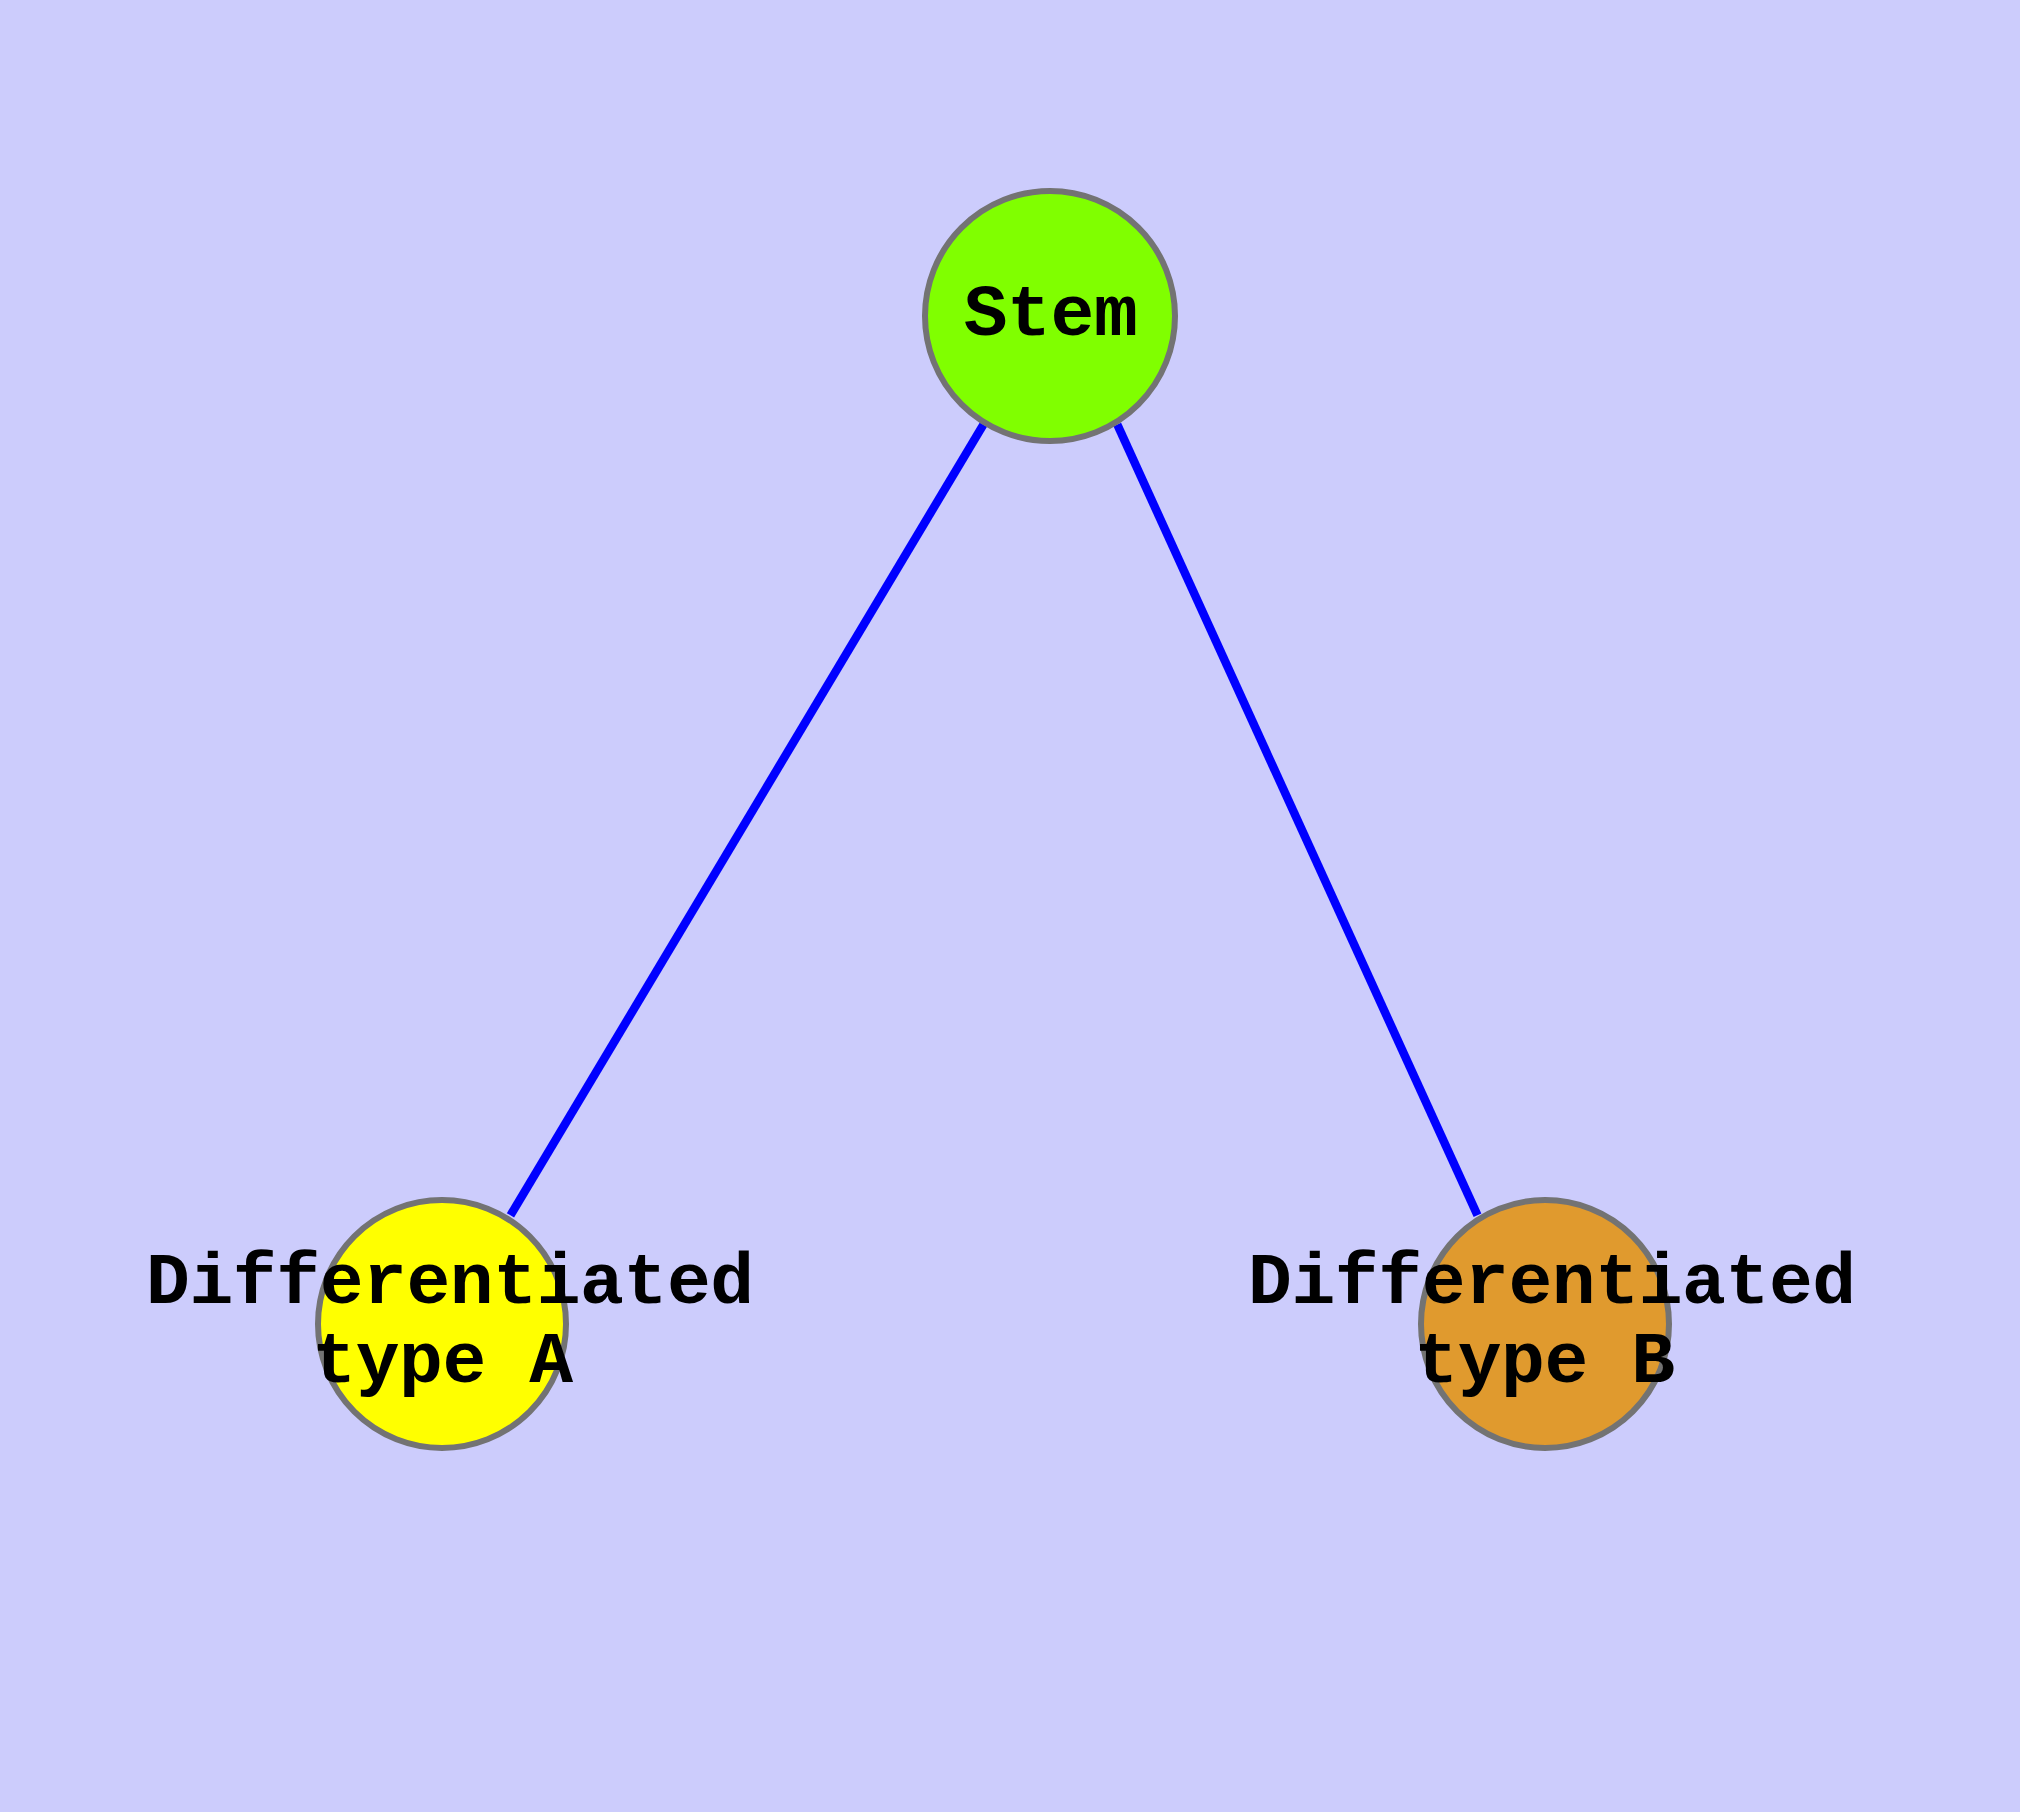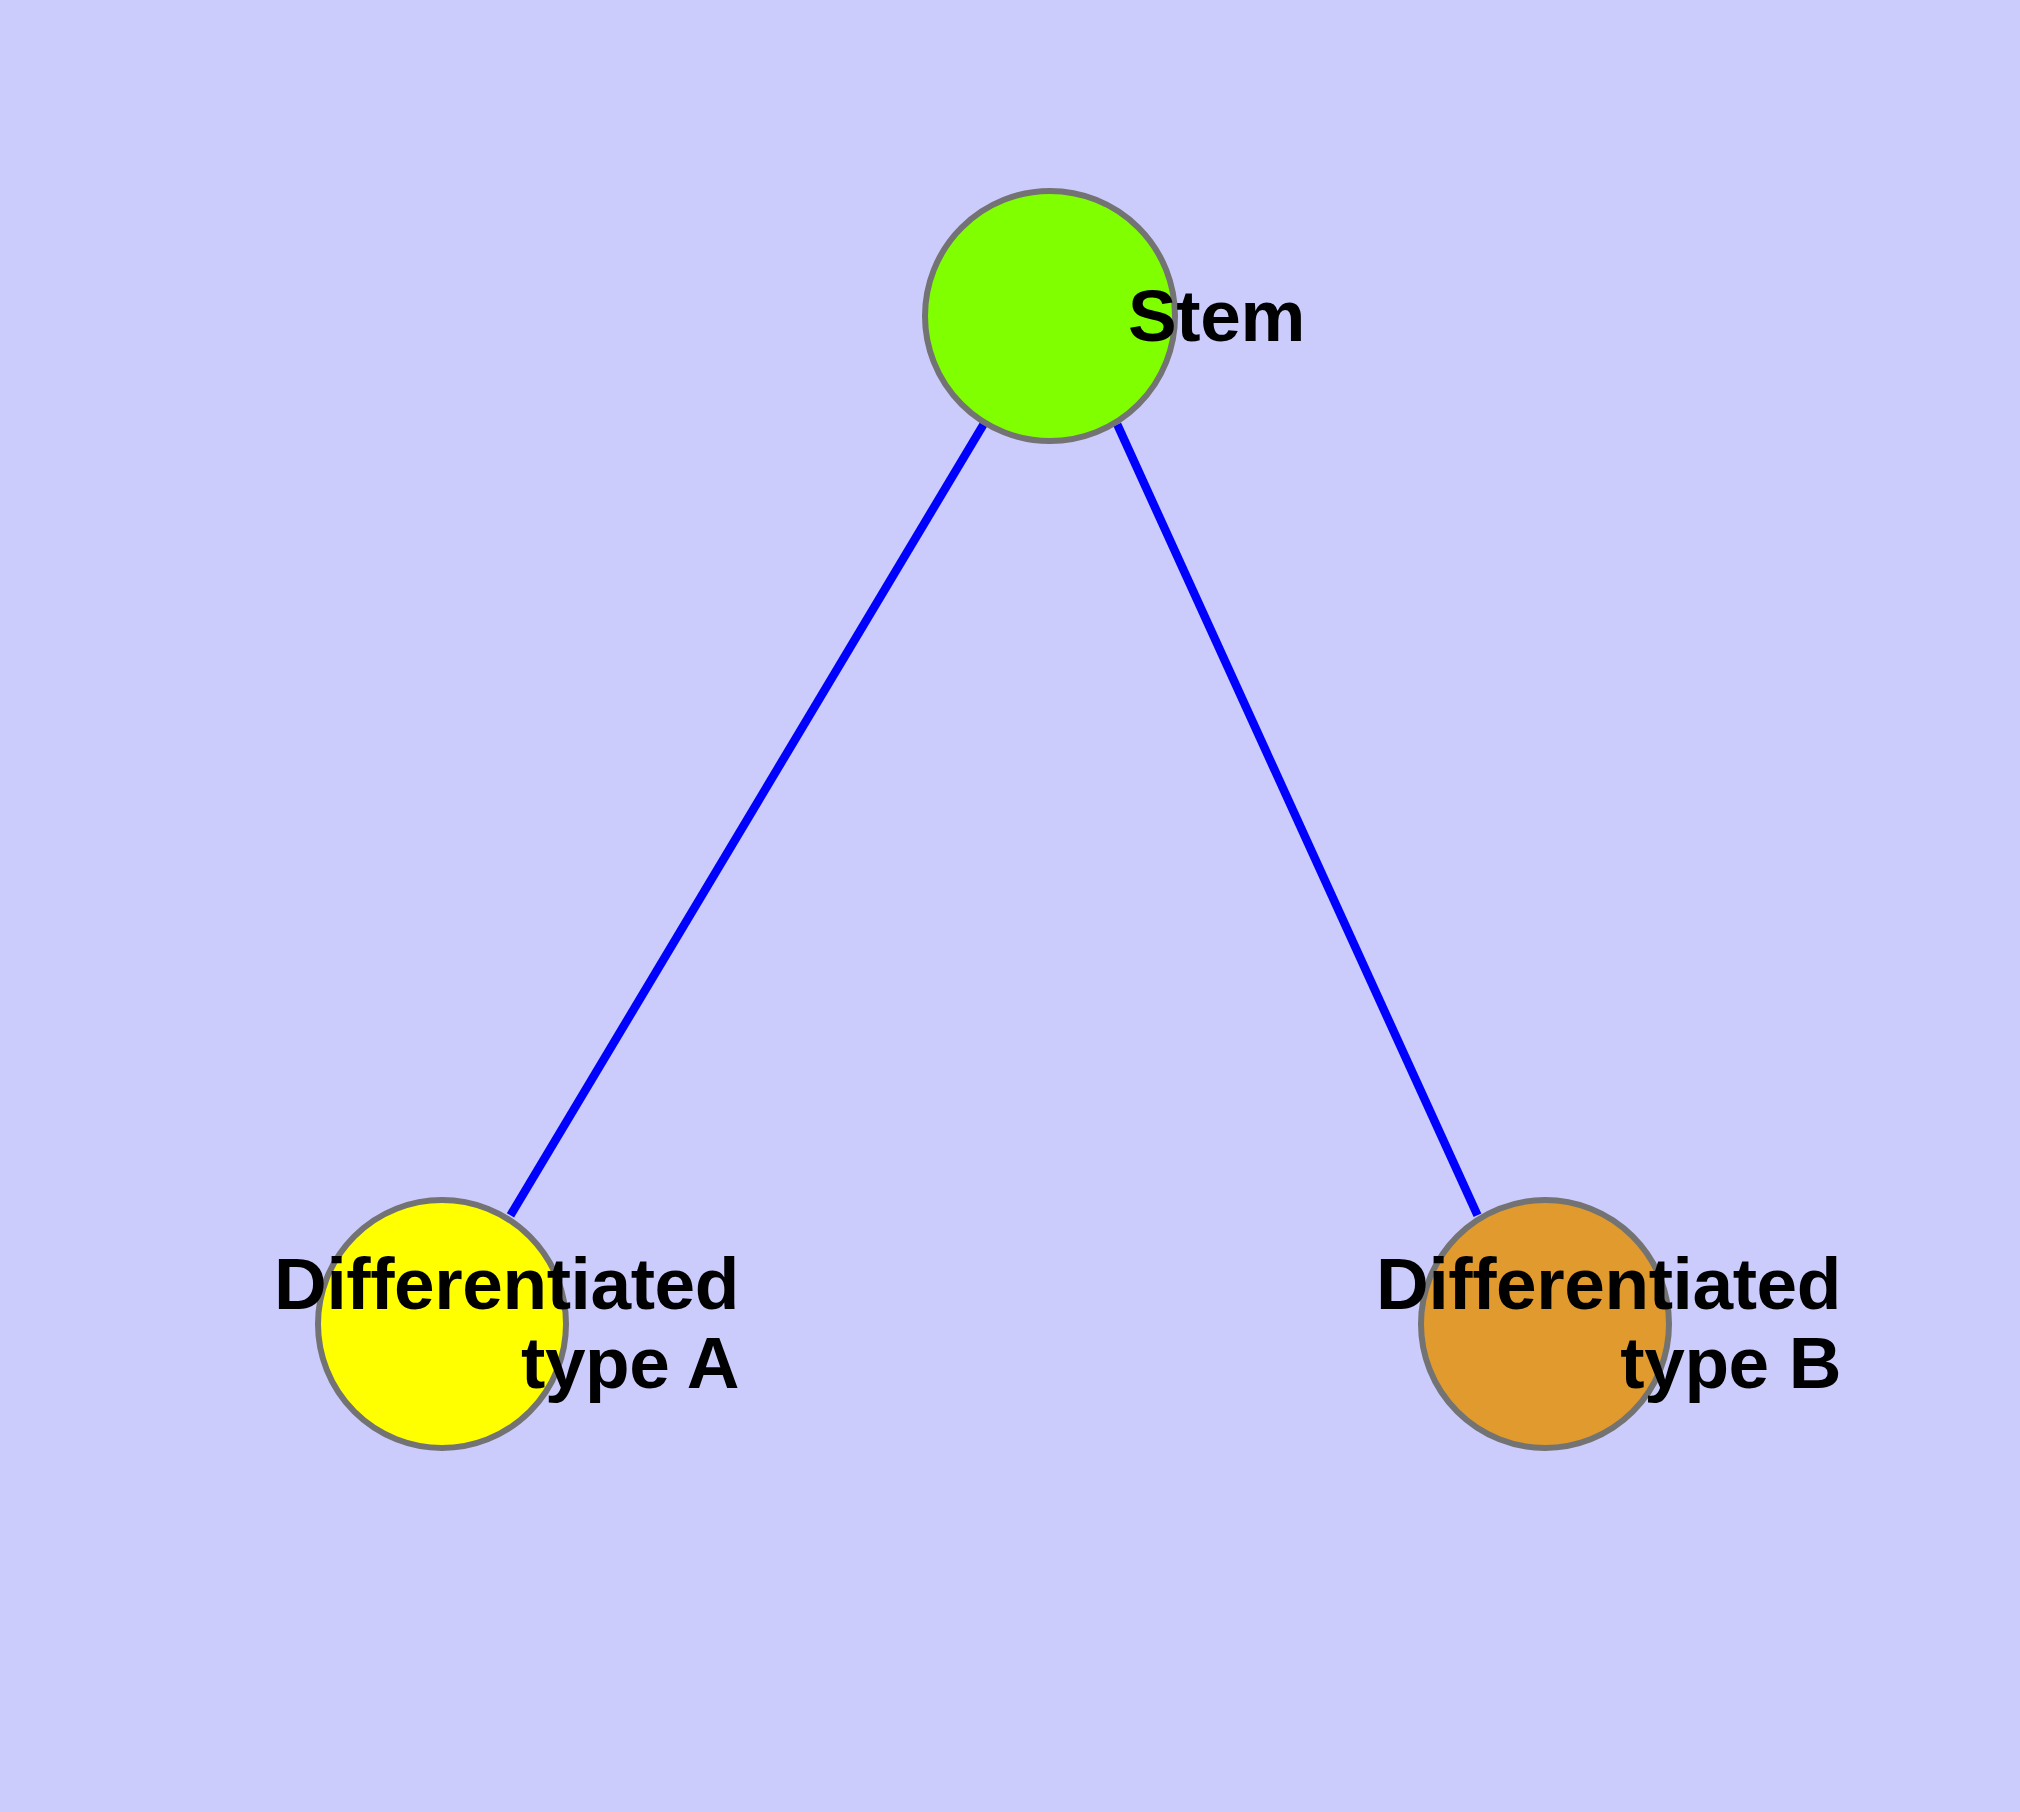--- a/index.html
+++ b/index.html
@@ -32,23 +32,23 @@
     position: absolute;
     z-index: 2;
     border-radius: 50%;
     box-sizing: border-box;
     border: 6px solid #737373;
   }
   .node-label {
     position: absolute;
     z-index: 3;
     color: #000000;
-    font-family: Liberation Sans, sans-serif;
+    font-family: Liberation Mono, monospace;
     font-weight: bold;
-    text-align: right;
+    text-align: center;
     line-height: 1.08;
     white-space: pre-line;
     letter-spacing: -0.4px;
     pointer-events: none;
   }
 </style>
 </head>
 <body style="width: 2021px; height: 1812px;">
 
 <div id="graph-canvas" style="width: 2021px; height: 1812px; background: rgb(204, 204, 252);">

